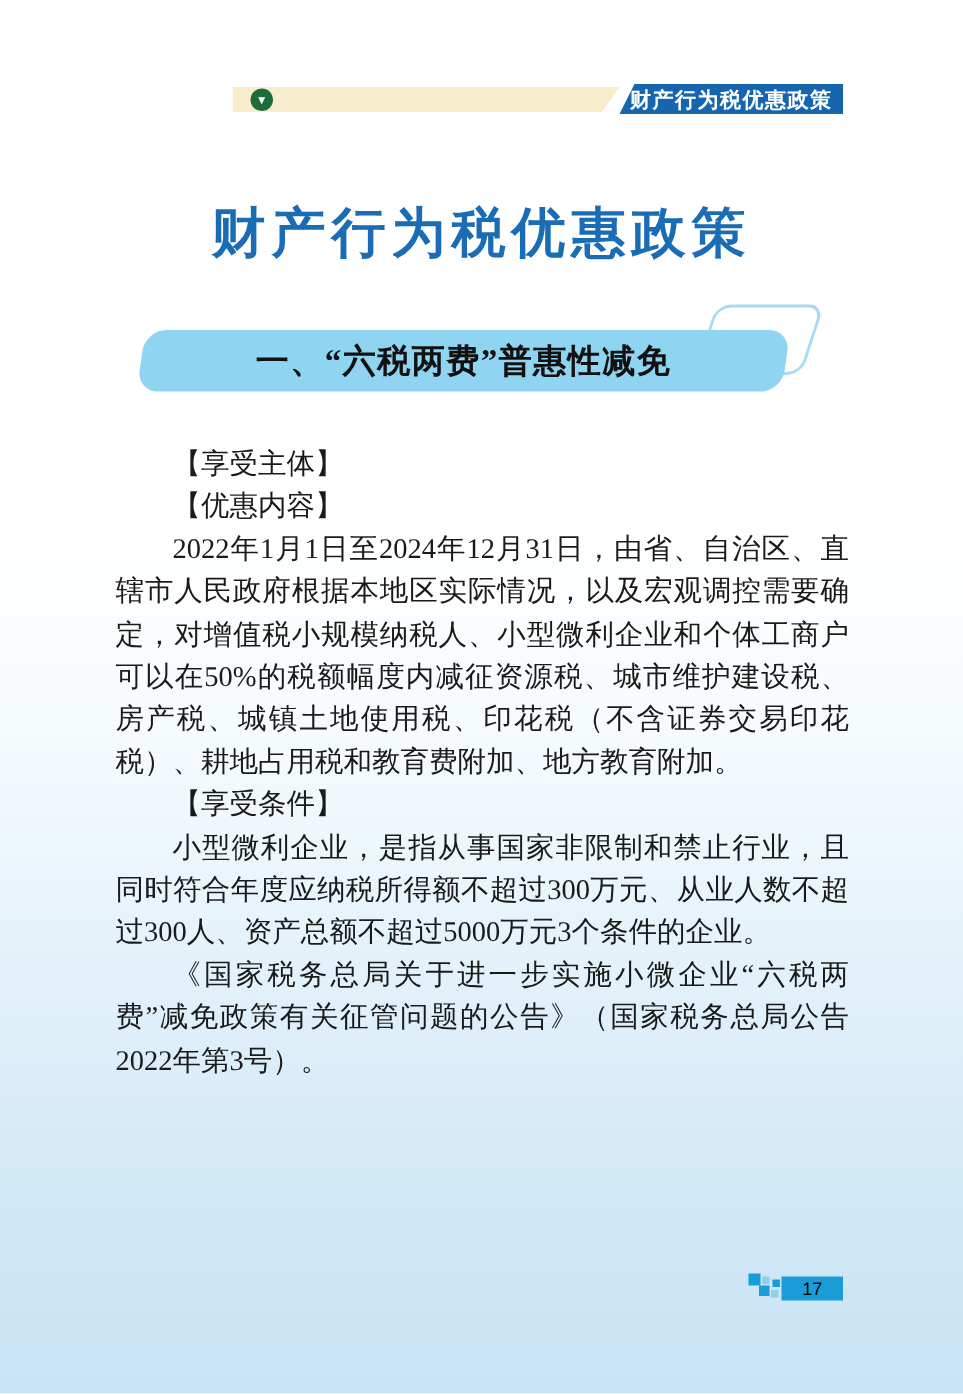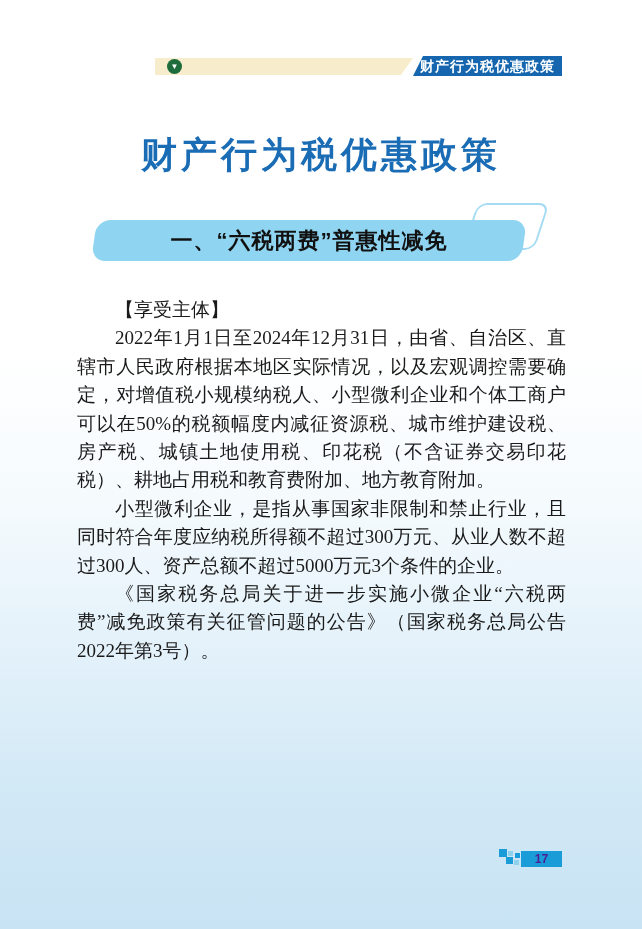--- a/index.html
+++ b/index.html
@@ -85,20 +85,21 @@
     position: absolute;
     left: 94px; top: 220px;
     width: 430px; height: 41px;
     z-index: 3;
     color: #111111;
     font-size: 22px;
     font-weight: bold;
     letter-spacing: 1px;
     text-align: center;
     line-height: 41px;
+    font-family: Liberation Serif, serif;
   }
 
   
   .content {
     position: absolute;
     left: 77px; top: 296px;
     width: 489px;
     color: #1a1a1a;
     font-size: 19px;
     line-height: 28.4px;
@@ -117,23 +118,23 @@
   
   .pageno-group { position: absolute; left: 498px; top: 848px; width: 66px; height: 20px; }
   .sq { position: absolute; }
   .sq.dark  { background: #1a9cd8; }
   .sq.light { background: #8fd0ec; }
   .pageno-bar {
     position: absolute;
     left: 23px; top: 3px;
     width: 41px; height: 16px;
     background: #1a9cd8;
-    color: #4c1d95;
+    color: #000000;
     font-size: 12px;
-    font-weight: bold;
+    font-weight: normal;
     text-align: center;
     line-height: 16px;
   }
 </style>
 </head>
 <body>
 
 <div class="page">
 
   <div class="cream-bar"></div>
@@ -144,22 +145,24 @@
 
   <h1 class="title">财产行为税优惠政策</h1>
 
   <div class="deco-shape"></div>
   <div class="banner-bg"></div>
   <div class="banner-text">一、“六税两费”普惠性减免</div>
 
   <main class="content">
     <div class="heading">【享受主体】</div>
 
+    <div class="heading">【优惠内容】</div>
     <div class="para">2022年1月1日至2024年12月31日，由省、自治区、直辖市人民政府根据本地区实际情况，以及宏观调控需要确定，对增值税小规模纳税人、小型微利企业和个体工商户可以在50%的税额幅度内减征资源税、城市维护建设税、房产税、城镇土地使用税、印花税（不含证券交易印花税）、耕地占用税和教育费附加、地方教育附加。</div>
 
+    <div class="heading">【享受条件】</div>
     <div class="para">小型微利企业，是指从事国家非限制和禁止行业，且同时符合年度应纳税所得额不超过300万元、从业人数不超过300人、资产总额不超过5000万元3个条件的企业。</div>
 
     <div class="para">《国家税务总局关于进一步实施小微企业“六税两费”减免政策有关征管问题的公告》（国家税务总局公告2022年第3号）。</div>
   </main>
 
   <div class="pageno-group">
     <div class="sq dark" style="left:1px;  top:1px;  width:8px; height:8px;"></div>
     <div class="sq light" style="left:10px; top:3px;  width:5px; height:5px;"></div>
     <div class="sq dark" style="left:8px;  top:9px;  width:7px; height:7px;"></div>
     <div class="sq light" style="left:16px; top:12px; width:5px; height:5px;"></div>

